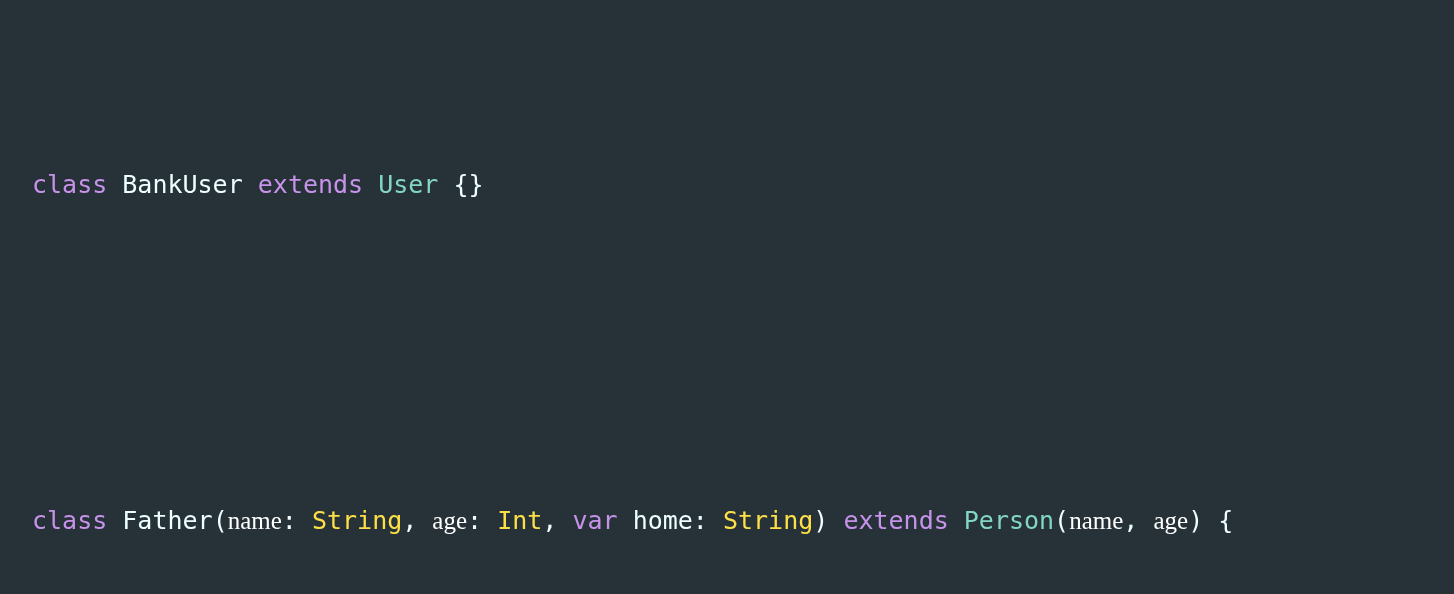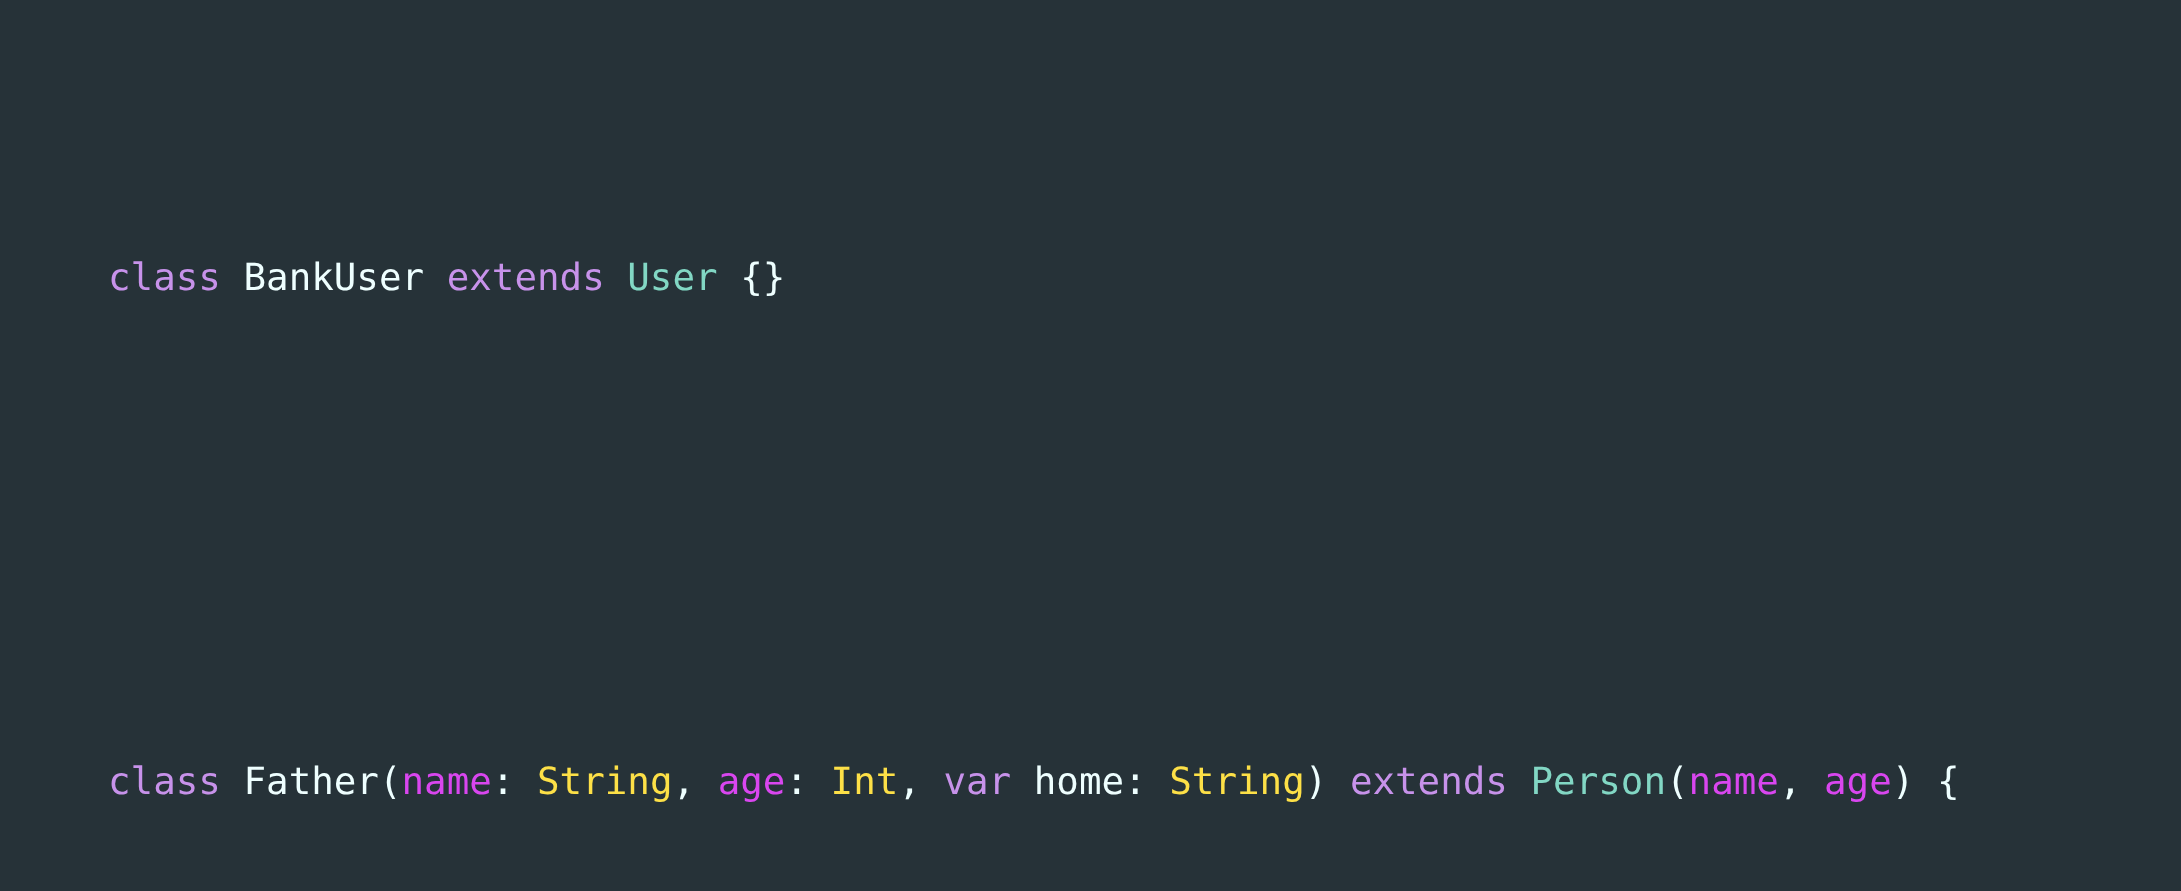--- a/index.html
+++ b/index.html
@@ -21,31 +21,30 @@
     font-family: "DejaVu Sans Mono", "Liberation Mono", monospace;
     font-size: 25px;
     line-height: 42px;
     letter-spacing: 0px;
     white-space: pre;
     color: #eeffff;
   }
   .line {
     height: 42px;
     white-space: pre;
-    margin-left: 40px;
   }
   .line.blank {
     height: 42px;
   }
   
   .tok-kw   { color: #c792ea; }           
   .tok-punc { color: #eeffff; }           
   .tok-plain{ color: #eeffff; }           
   .tok-type { color: #82d7c4; }           
-  .tok-param{ color: #d946ef; }           
+  .tok-param{ color: #ffffff; font-family: Liberation Serif, serif; }           
   .tok-ann  { color: #fde047; }           
 </style>
 </head>
 <body>
 
 <div id="code-block">
 
   <div class="line"><span class="tok-kw">class</span><span class="tok-plain"> BankUser </span><span class="tok-kw">extends</span><span class="tok-type"> User </span><span class="tok-punc">{}</span></div>
 
   <div class="line blank"> </div>

